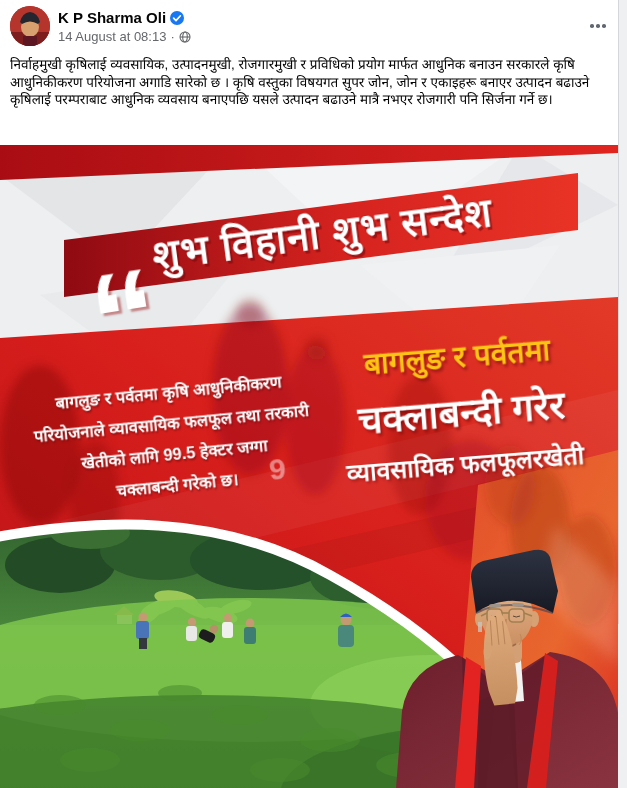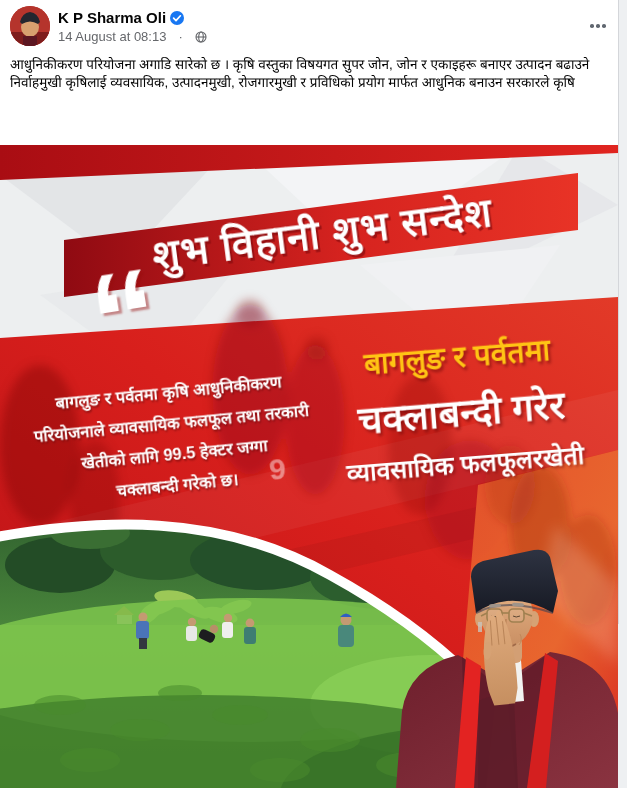--- a/index.html
+++ b/index.html
@@ -17,21 +17,21 @@
   .hdr{position:relative;height:55px;}
   .avatar{
     position:absolute;left:10px;top:6px;width:40px;height:40px;border-radius:50%;
     overflow:hidden;background:#b5342c;cursor:pointer;
   }
   .avatar svg{display:block;}
   .hdr-text{position:absolute;left:58px;top:8px;}
   .name-row{display:flex;align-items:center;gap:4px;}
   .page-name{font-size:15px;font-weight:bold;color:#050505;line-height:19px;cursor:pointer;}
   .badge{width:14px;height:14px;display:inline-block;}
-  .meta-row{display:flex;align-items:center;gap:12px;margin-top:2px;
+  .meta-row{display:flex;align-items:center;gap:4px;margin-top:2px;
     font-size:13px;color:#65676b;line-height:16px;}
   .menu-btn{
     position:absolute;right:4px;top:10px;width:32px;height:32px;border-radius:50%;
     display:flex;align-items:center;justify-content:center;gap:2.5px;cursor:pointer;
   }
   .menu-btn i{width:3.6px;height:3.6px;border-radius:50%;background:#606770;display:block;}
   
   .post-text{padding:1px 10px 0 10px;}
   .post-text .ln{
     font-size:13.5px;line-height:17.6px;color:#050505;
@@ -119,22 +119,23 @@
       </div>
     </div>
     <div class="menu-btn">
       <i></i>
         <i></i>
         <i></i>
     </div>
   </div>
 
   <div class="post-text">
+    <div class="ln">निर्वाहमुखी कृषिलाई व्यवसायिक, उत्पादनमुखी, रोजगारमुखी र प्रविधिको प्रयोग मार्फत आधुनिक बनाउन सरकारले कृषि</div>
     <div class="ln">आधुनिकीकरण परियोजना अगाडि सारेको छ । कृषि वस्तुका विषयगत सुपर जोन, जोन र  एकाइहरू बनाएर उत्पादन बढाउने</div>
-    <div class="ln">निर्वाहमुखी कृषिलाई व्यवसायिक, उत्पादनमुखी, रोजगारमुखी र प्रविधिको प्रयोग मार्फत आधुनिक बनाउन सरकारले कृषि</div>
+    <div class="ln">कृषिलाई परम्पराबाट आधुनिक व्यवसाय बनाएपछि यसले उत्पादन बढाउने मात्रै नभएर रोजगारी पनि सिर्जना गर्ने छ।</div>
   </div>
 
   <div class="post-image">
     <svg width="618" height="643" viewBox="0 0 618 643" preserveAspectRatio="none">
       <defs>
         <linearGradient id="gradWedge" x1="0" y1="0" x2="1" y2="0">
           <stop offset="0" stop-color="#a90d13"></stop>
             <stop offset="1" stop-color="#e02520"></stop>
         </linearGradient>
         <linearGradient id="gradRibbon" x1="0" y1="0" x2="1" y2="0">

